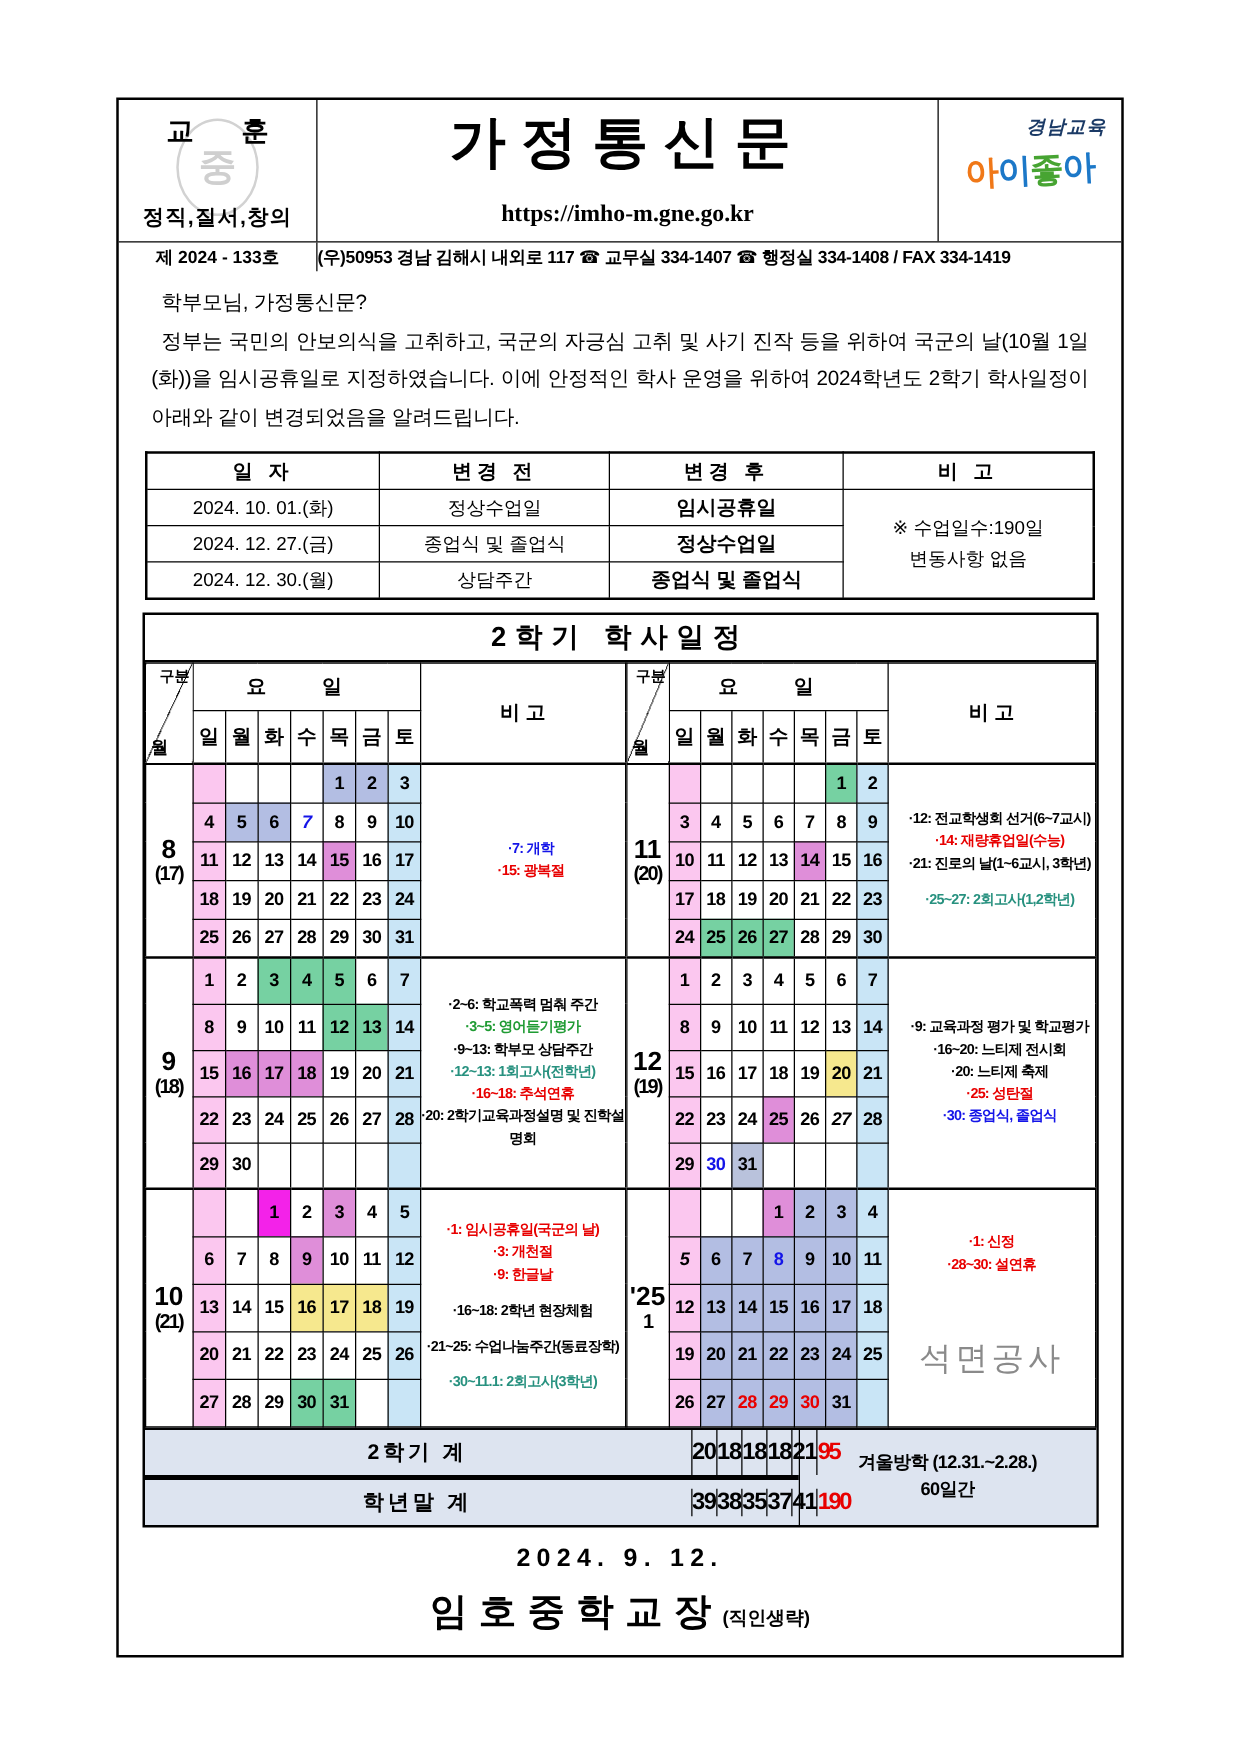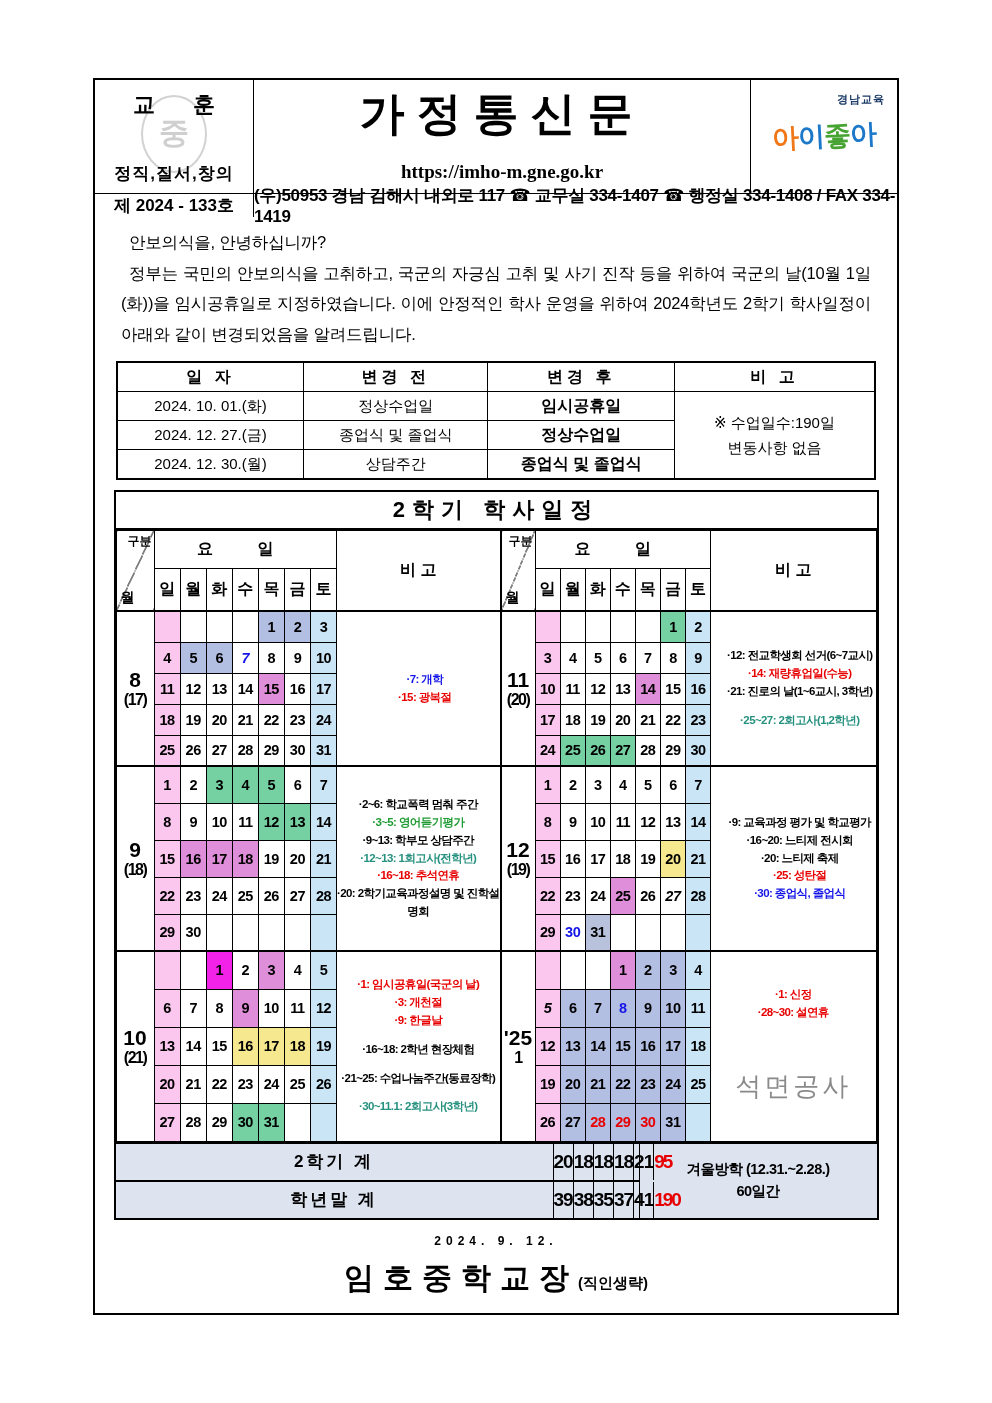--- a/index.html
+++ b/index.html
@@ -9,27 +9,27 @@
   
   .hdr{display:flex;border-bottom:1px solid #000;height:113px;}
   .hdr-left{width:158px;border-right:1px solid #000;position:relative;display:flex;flex-direction:column;justify-content:space-between;align-items:center;padding:10px 0 8px 0;}
   .seal{position:absolute;left:50%;top:50%;transform:translate(-50%,-54%);width:62px;height:74px;border:2px solid #d2d2d2;border-radius:50%;display:flex;align-items:center;justify-content:center;color:#cfcfcf;font-size:30px;font-weight:bold;}
   .motto-label{font-size:22px;font-weight:bold;letter-spacing:16px;padding-left:16px;z-index:1;}
   .motto-values{font-size:17px;font-weight:bold;letter-spacing:1px;z-index:1;}
   .hdr-center{flex:1;border-right:1px solid #000;text-align:center;display:flex;flex-direction:column;justify-content:space-between;padding:4px 0 10px 0;}
   .paper-title{font-size:45px;font-weight:bold;letter-spacing:12px;}
   .paper-url{font-size:19px;font-weight:bold;font-family:"Liberation Serif","DejaVu Serif",serif;}
   .hdr-right{width:146px;position:relative;}
-  .logo-top{position:absolute;top:12px;right:12px;font-size:11px;font-weight:bold;color:#1b3a66;letter-spacing:1px;}
+  .logo-top{position:absolute;top:12px;right:12px;font-size:15px;font-weight:bold;color:#1b3a66;letter-spacing:1px;font-style:italic;}
   .logo-main{position:absolute;top:38px;left:0;right:0;text-align:center;font-size:27px;font-weight:bold;letter-spacing:-1px;transform:rotate(-3deg);}
   .logo-main .c1{color:#f07818;}
   .logo-main .c2{color:#1c78c8;}
   .logo-main .c3{color:#47a432;}
   .logo-main .c4{color:#1c78c8;}
-  .hdr2{display:flex;height:23px;align-items:center;font-size:17px;font-weight:bold;}
+  .hdr2{display:flex;height:23px;align-items:center;font-size:14px;font-weight:bold;}
   .hdr2-left{width:158px;border-right:1px solid #000;text-align:center;align-self:stretch;display:flex;align-items:center;justify-content:center;}
   .hdr2-right{flex:1;text-align:left;letter-spacing:-0.3px;}
 
   
   .banner-bar{margin:8px 12px 4px 12px;background:linear-gradient(#f2f5fa 0%,#cdd7e6 55%,#aebfd6 100%);padding:5px 30px 7px 30px;box-shadow:0 2px 2px #9aa8bc;}
   .banner-pill{background:#1b3a66;border:2px solid #7e99bc;border-radius:26px;color:#fff;text-align:center;font-size:21px;font-weight:bold;letter-spacing:5px;padding:6px 0;}
 
   
   .greet{margin:10px 26px 12px 26px;font-size:16.5px;line-height:1.85;text-align:justify;letter-spacing:-0.2px;}
   .greet p{margin:0;text-indent:8px;}
@@ -67,29 +67,29 @@
   .nc.middle{vertical-align:middle;padding-left:13px;}
   .note{letter-spacing:-0.6px;}
   .note.gap{margin-top:11px;}
   .big-note{color:#8a8a8a;font-size:26px;font-weight:normal;text-align:center;letter-spacing:3px;margin-top:44px;font-family:"Liberation Sans",sans-serif;}
   .m-first td{border-top:2px solid #000;}
 
   
   .summary{display:flex;border-top:2px solid #000;background:#dde4f0;}
   .sleft{width:523px;}
   .srow{display:flex;height:36px;}
-  .srow + .srow{border-top:2px solid #000000;}
+  .srow + .srow{border-top:4px solid #000000;align-items:center;}
   .slabel{flex:0 0 437px;display:flex;align-items:center;justify-content:center;font-weight:bold;font-size:17px;letter-spacing:3px;}
   .scell{flex:1;border-left:1px solid #000;display:flex;align-items:center;justify-content:center;font-weight:bold;font-size:19px;letter-spacing:-1px;}
   .scell.red{color:#e80000;letter-spacing:-2px;}
   .vacation{flex:1;border-left:1px solid #000;display:flex;flex-direction:column;align-items:center;justify-content:center;font-weight:bold;font-size:14.5px;letter-spacing:-0.5px;line-height:1.5;}
 
   
   .foot{text-align:center;margin:14px 0 10px 0;}
-  .foot-date{font-size:12px;font-weight:bold;letter-spacing:5px;margin-bottom:10px;}
+  .foot-date{font-size:20px;font-weight:bold;letter-spacing:5px;margin-bottom:10px;}
   .foot-principal{font-size:30px;font-weight:bold;letter-spacing:9px;}
   .foot-stamp{font-size:15px;font-weight:bold;letter-spacing:0;}
 </style>
 </head>
 <body>
 
 <div class="doc">
 
   <div class="hdr">
     <div class="hdr-left">
@@ -108,21 +108,21 @@
       <div class="logo-main"><span class="c1">아</span><span class="c2">이</span><span class="c3">좋</span><span class="c4">아</span></div>
     </div>
   </div>
   <div class="hdr2">
     <div class="hdr2-left">제  2024 - 133호</div>
     <div class="hdr2-right">(우)50953 경남 김해시 내외로 117  ☎ 교무실 334-1407  ☎ 행정실 334-1408 / FAX 334-1419</div>
   </div>
 
 
   <div class="greet">
-    <p>안보의식을, 안녕하십니까?</p>
+    <p>학부모님, 가정통신문?</p>
     <p>정부는 국민의 안보의식을 고취하고, 국군의 자긍심 고취 및 사기 진작 등을 위하여 국군의 날(10월 1일(화))을 임시공휴일로 지정하였습니다. 이에 안정적인 학사 운영을 위하여 2024학년도 2학기 학사일정이 아래와 같이 변경되었음을 알려드립니다.</p>
   </div>
 
   <table class="chg">
     <colgroup>
         <col style="width:186px">
         <col style="width:184px">
         <col style="width:186px">
         <col style="width:200px">
       </colgroup>

